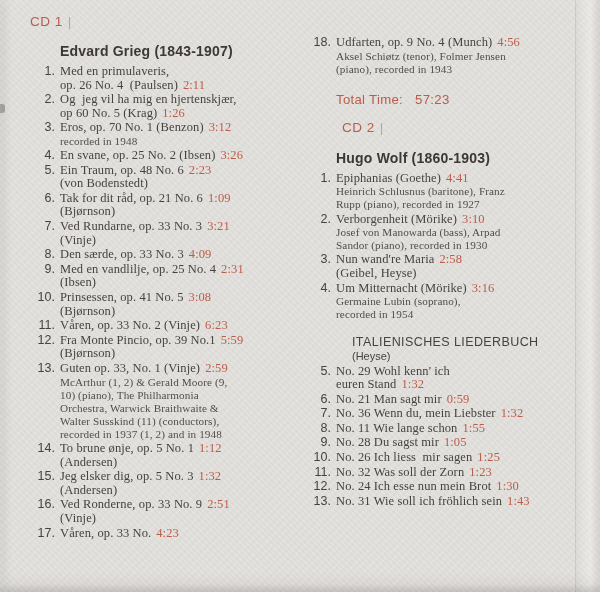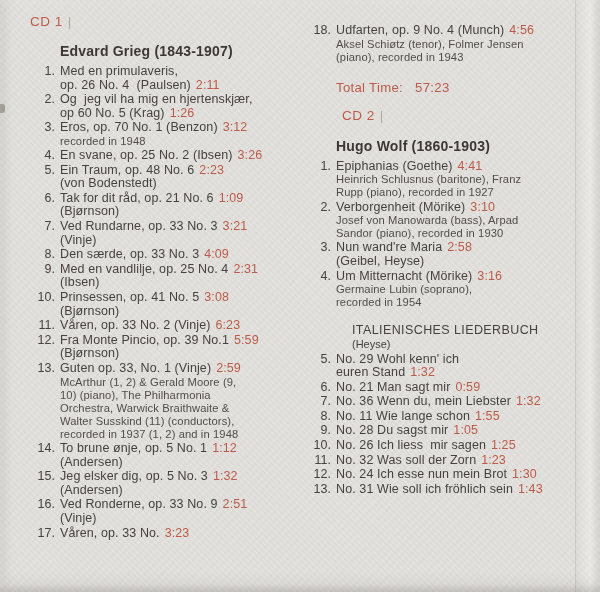--- a/index.html
+++ b/index.html
@@ -17,33 +17,33 @@
     box-shadow:inset 0 -8px 14px rgba(60,55,48,.08), inset 5px 0 10px rgba(60,55,48,.05), inset 0 3px 6px rgba(255,255,255,.25);}
   .fold{position:absolute;top:0;right:0;width:24px;height:100%;
     border-left:1px solid rgba(90,85,78,.10);
     background:linear-gradient(to right, rgba(0,0,0,.02), rgba(255,255,255,.30) 60%, rgba(0,0,0,.04));}
   .bottom-shade{position:absolute;left:0;bottom:0;width:100%;height:8px;
     background:linear-gradient(to bottom, rgba(0,0,0,0), rgba(70,62,55,.10));}
   .edge-speck{position:absolute;left:0;top:104px;width:5px;height:9px;background:#8d8780;border-radius:0 3px 3px 0;opacity:.7;}
 
   .col{position:absolute;top:14px;}
   .col-left{left:30px;width:274px;}
-  .col-right{left:306px;top:24px;width:282px;}
+  .col-right{left:306px;top:36px;width:282px;}
 
   .cd-label{font-size:13.5px;line-height:16px;letter-spacing:.5px;margin-bottom:13px;}
   .cd-label .cd-text{color:var(--accent);}
   .cd-label .cd-bar{color:#b4ab9c;margin-left:5px;}
   .composer{font-size:14px;line-height:16px;font-weight:bold;color:#3d3834;margin:0 0 6px 30px;letter-spacing:.2px;}
   .col-right .composer{margin-top:14px;}
 
   .track{display:flex;margin-bottom:1px;}
   .tnum{flex:0 0 30px;text-align:right;padding-right:5px;box-sizing:border-box;
     font-size:12.5px;line-height:13.6px;}
   .tbody{flex:1;min-width:0;}
-  .tline{font-size:12.5px;line-height:13.6px;white-space:pre-wrap;letter-spacing:.1px;}
+  .tline{font-size:12.5px;line-height:13.6px;white-space:pre-wrap;letter-spacing:.1px;font-family:Liberation Serif, serif;}
   .tline.small{font-size:11.2px;line-height:13.1px;color:#524d48;}
   .time{color:var(--accent);margin-left:5px;}
 
   .total-time{margin:16px 0 0 30px;font-size:13.2px;line-height:16px;color:var(--accent);letter-spacing:.3px;}
   .total-time .tt-val{margin-left:12px;}
   .col-right .cd-label{margin-top:12px;margin-bottom:0;margin-left:36px;}
 
   .section-head{margin:15px 0 1px 46px;}
   .section-title{font-size:12.5px;line-height:13.6px;letter-spacing:.4px;}
   .section-sub{font-size:11px;line-height:13.6px;}
@@ -168,21 +168,21 @@
         <div class="track">
           <span class="tnum">16.</span>
           <div class="tbody">
             <div class="tline">Ved Ronderne, op. 33 No. 9<span class="time">2:51</span></div>
             <div class="tline">(Vinje)</div>
           </div>
         </div>
         <div class="track">
           <span class="tnum">17.</span>
           <div class="tbody">
-            <div class="tline">Våren, op. 33 No.<span class="time">3:23</span></div>
+            <div class="tline">Våren, op. 33 No.<span class="time">4:23</span></div>
           </div>
         </div>
       </div>
   </div>
 
   <div class="col col-right">
     <div class="track-list" id="cd1-cont-tracks">
         <div class="track">
           <span class="tnum">18.</span>
           <div class="tbody">

